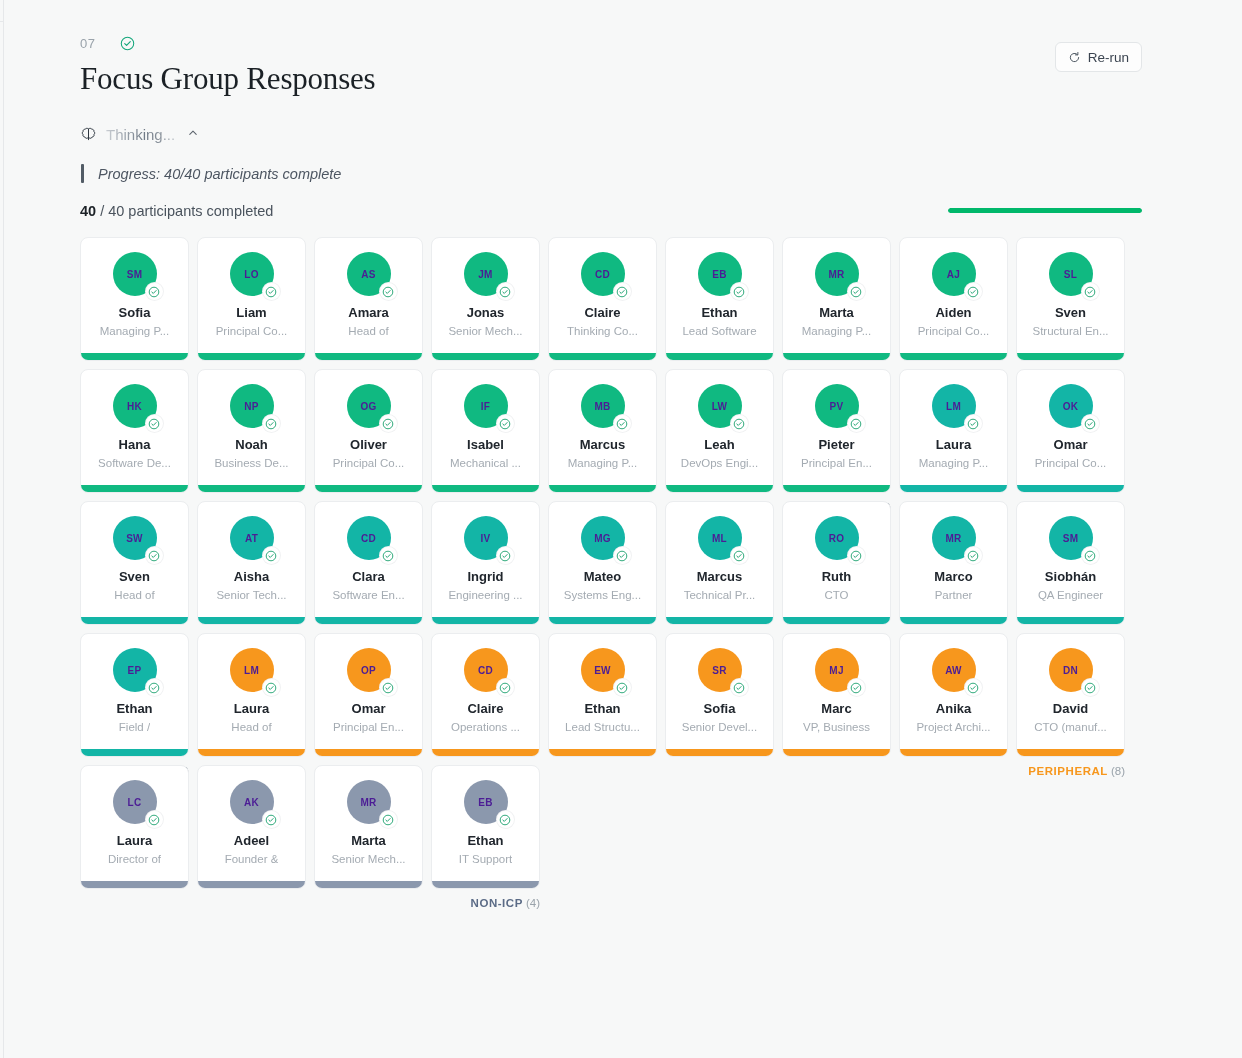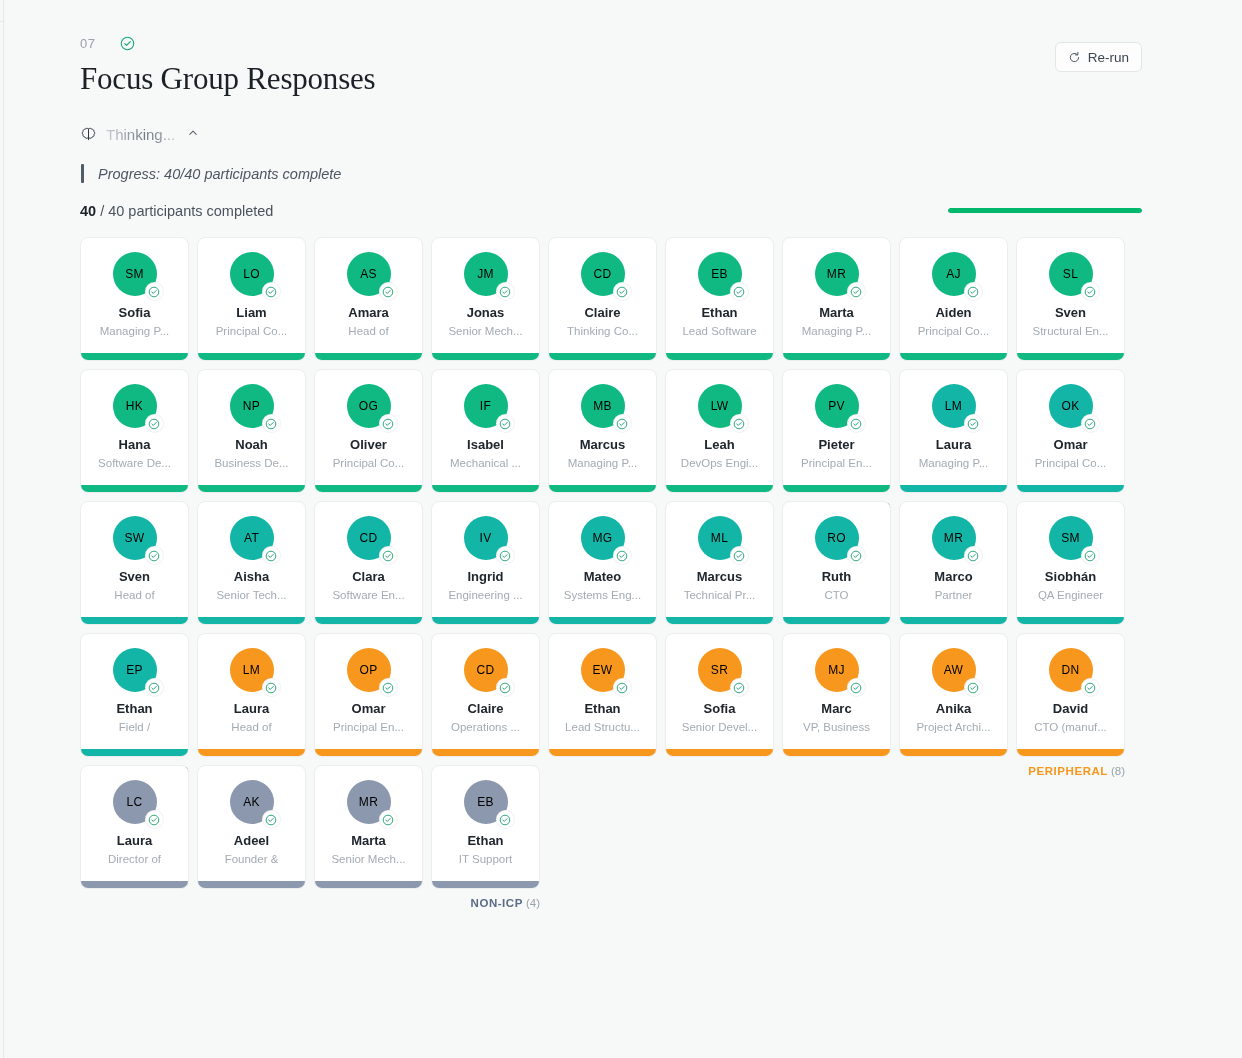--- a/index.html
+++ b/index.html
@@ -185,23 +185,23 @@
     width: 44px;
     height: 44px;
   }
   .avatar {
     width: 44px;
     height: 44px;
     border-radius: 50%;
     display: flex;
     align-items: center;
     justify-content: center;
-    color: #000000;
-    font-size: 12px;
-    font-weight: 400;
+    color: #4c1d95;
+    font-size: 10px;
+    font-weight: 700;
     letter-spacing: 0.3px;
   }
   .badge {
     position: absolute;
     right: -6px;
     bottom: -4px;
     width: 17px;
     height: 17px;
     border-radius: 50%;
     background: #ffffff;

